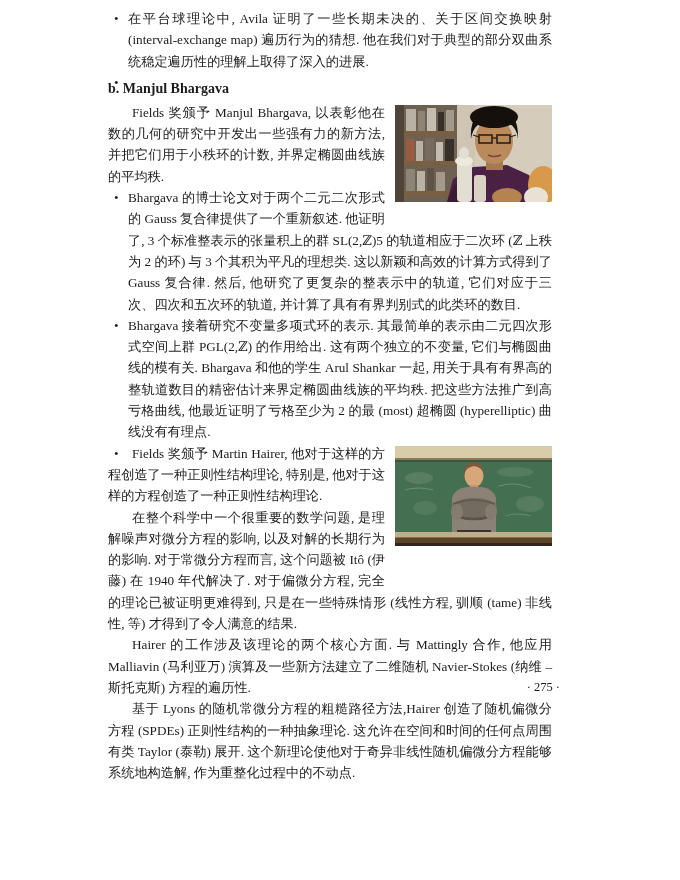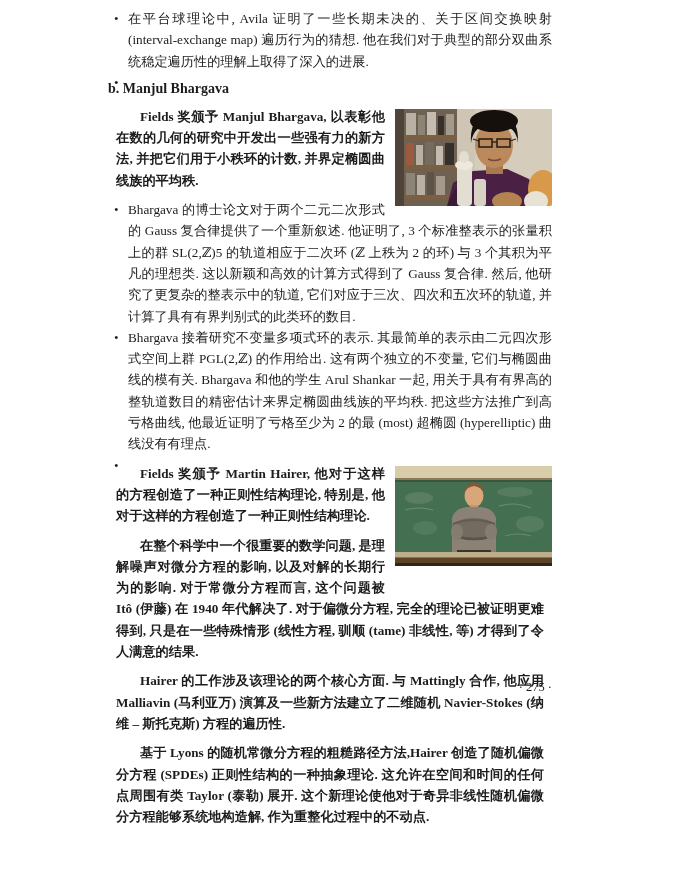--- a/index.html
+++ b/index.html
@@ -26,32 +26,32 @@
     font-size:13px;line-height:21.3px;
   }
   h3.sec-head{
     clear:both;
     margin:7px 0 4px 0;
     font-size:14px;
     line-height:19px;
     font-weight:bold;
     font-family:"Liberation Serif","DejaVu Serif",serif;
   }
-  p.para{margin:8px;text-indent:24px;font-weight:bold;}
+  p.para{margin:0;text-indent:24px;}
   .section-flow{}
   .photo{
     float:right;
     display:block;
   }
   .photo-bhargava{width:157px;height:97px;margin:3px 0 12px 10px;}
   .photo-hairer{width:157px;height:100px;margin:3px 0 28px 10px;}
   .page-number{
     position:absolute;
     top:679px;
-    right:128px;
+    right:120px;
     font-size:12.5px;
     line-height:16px;
     color:#1c1c1c;
   }
   .clear{clear:both;}
 </style>
 </head>
 <body>
 
 <div class="page">

